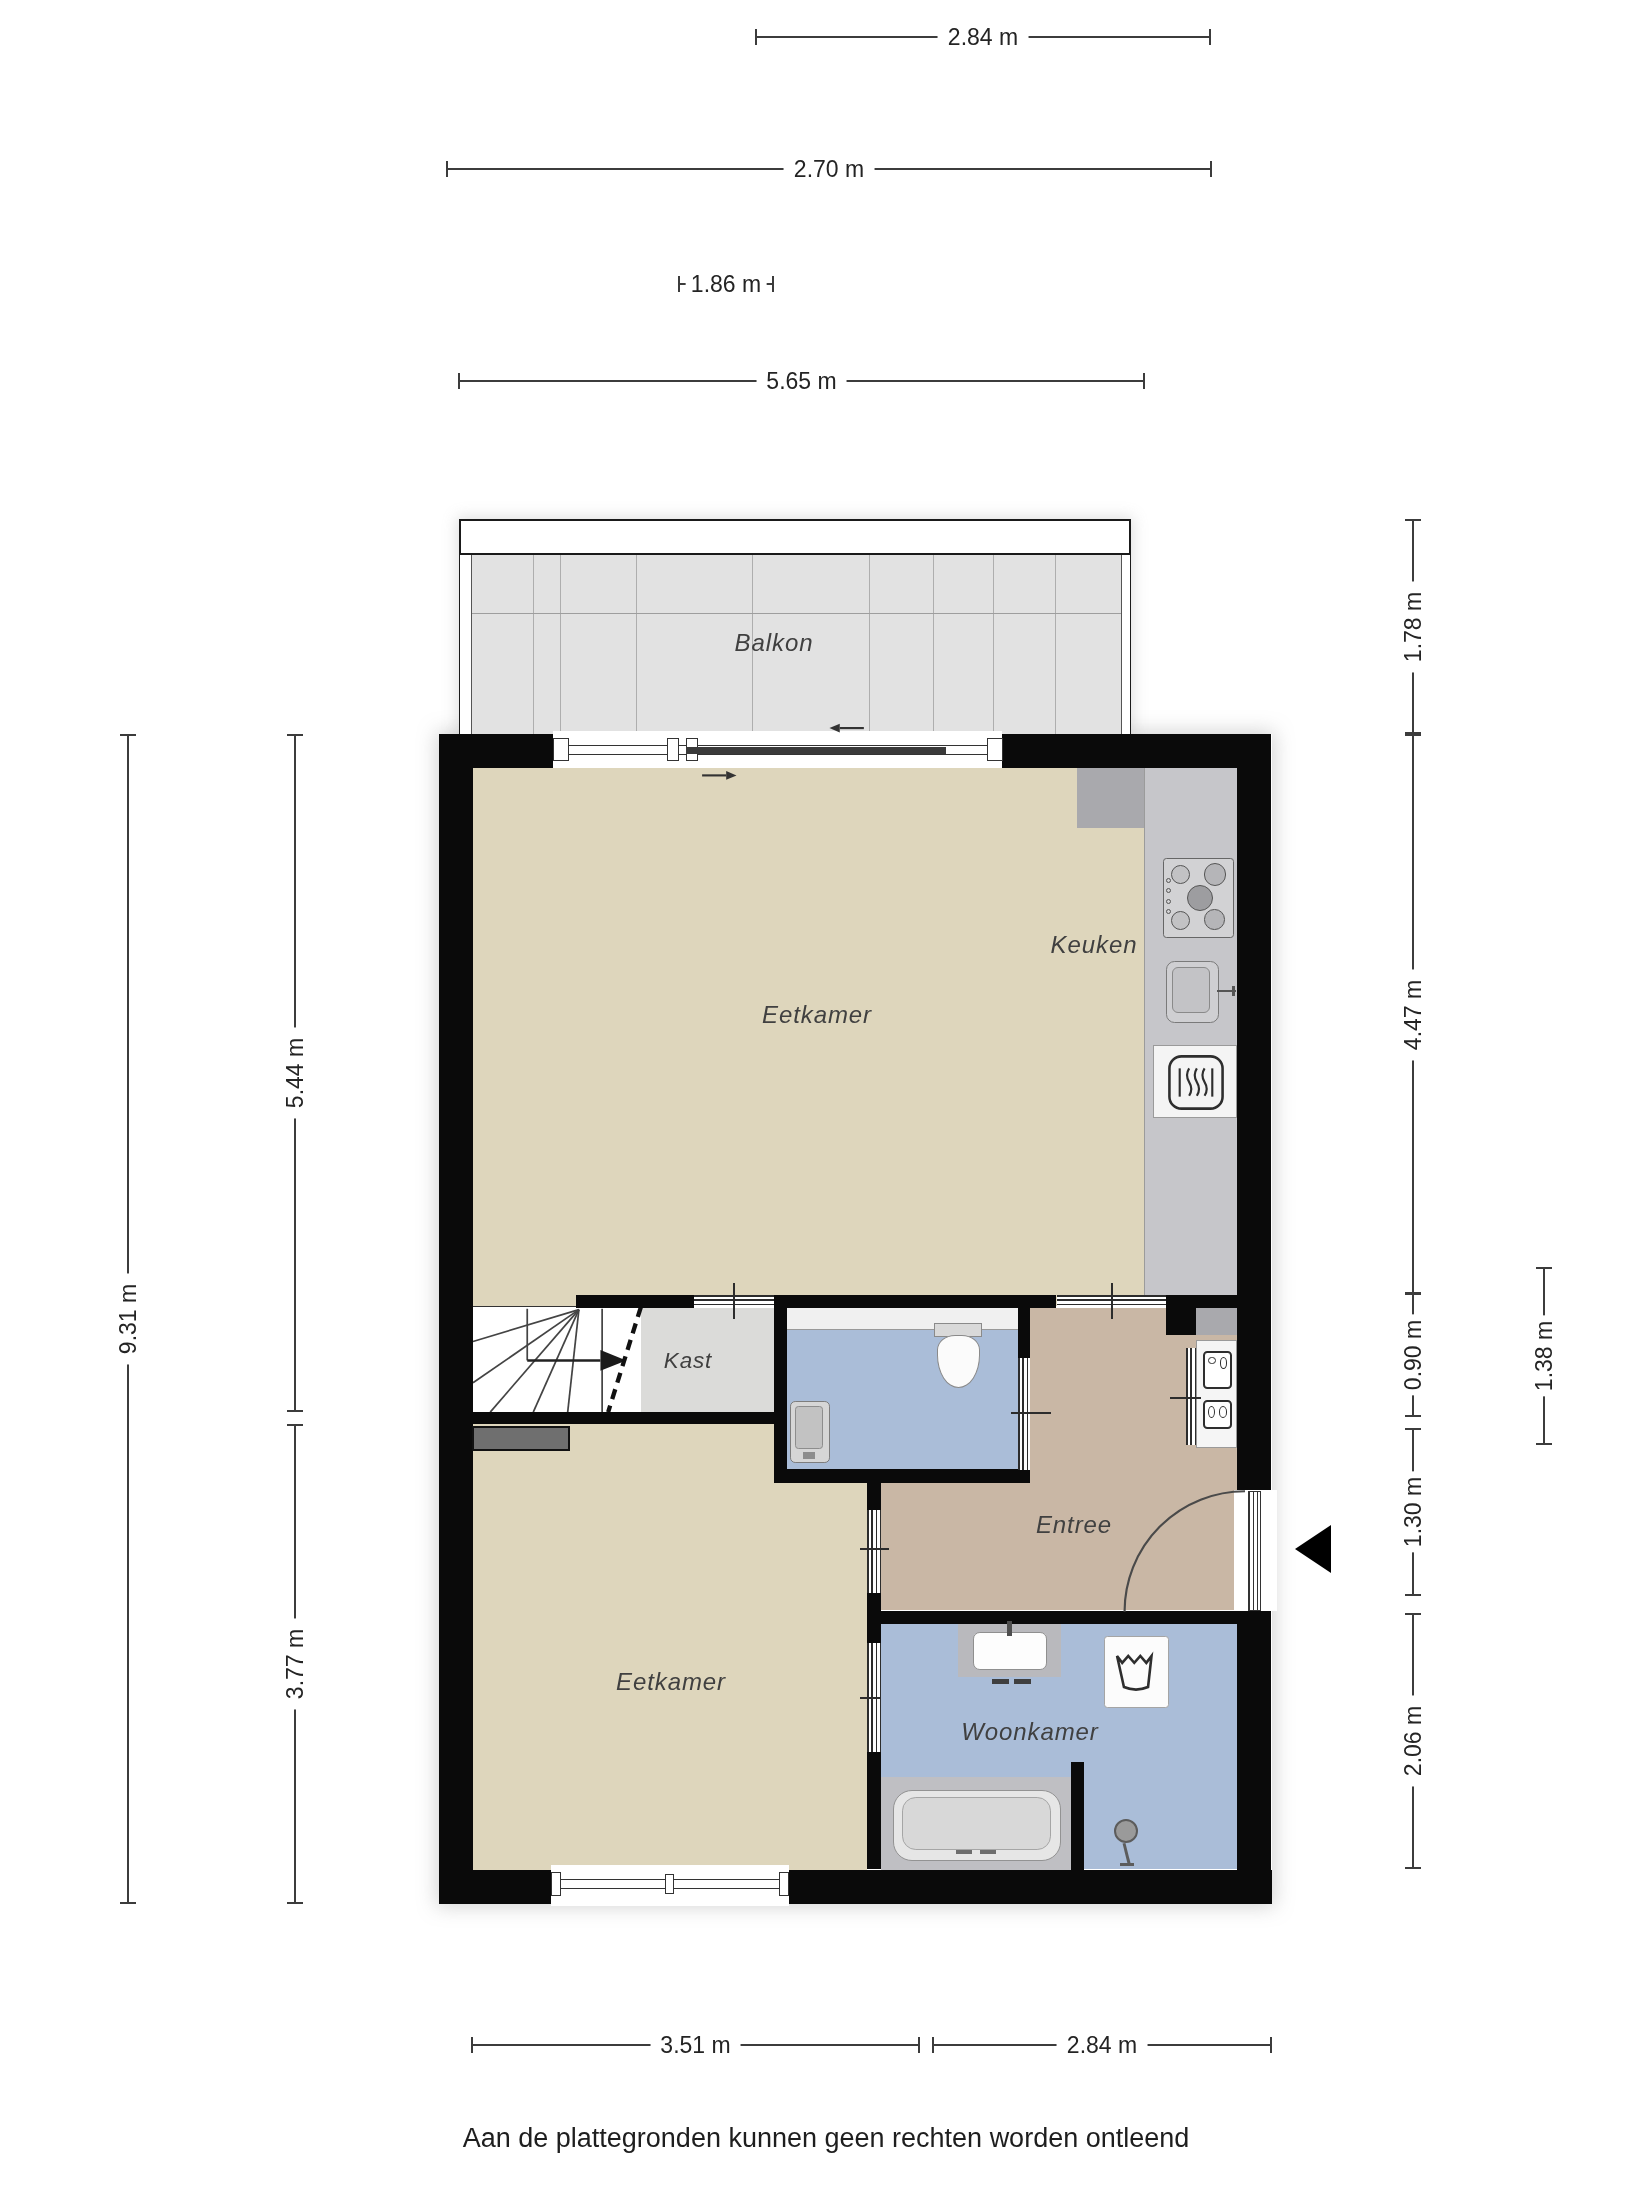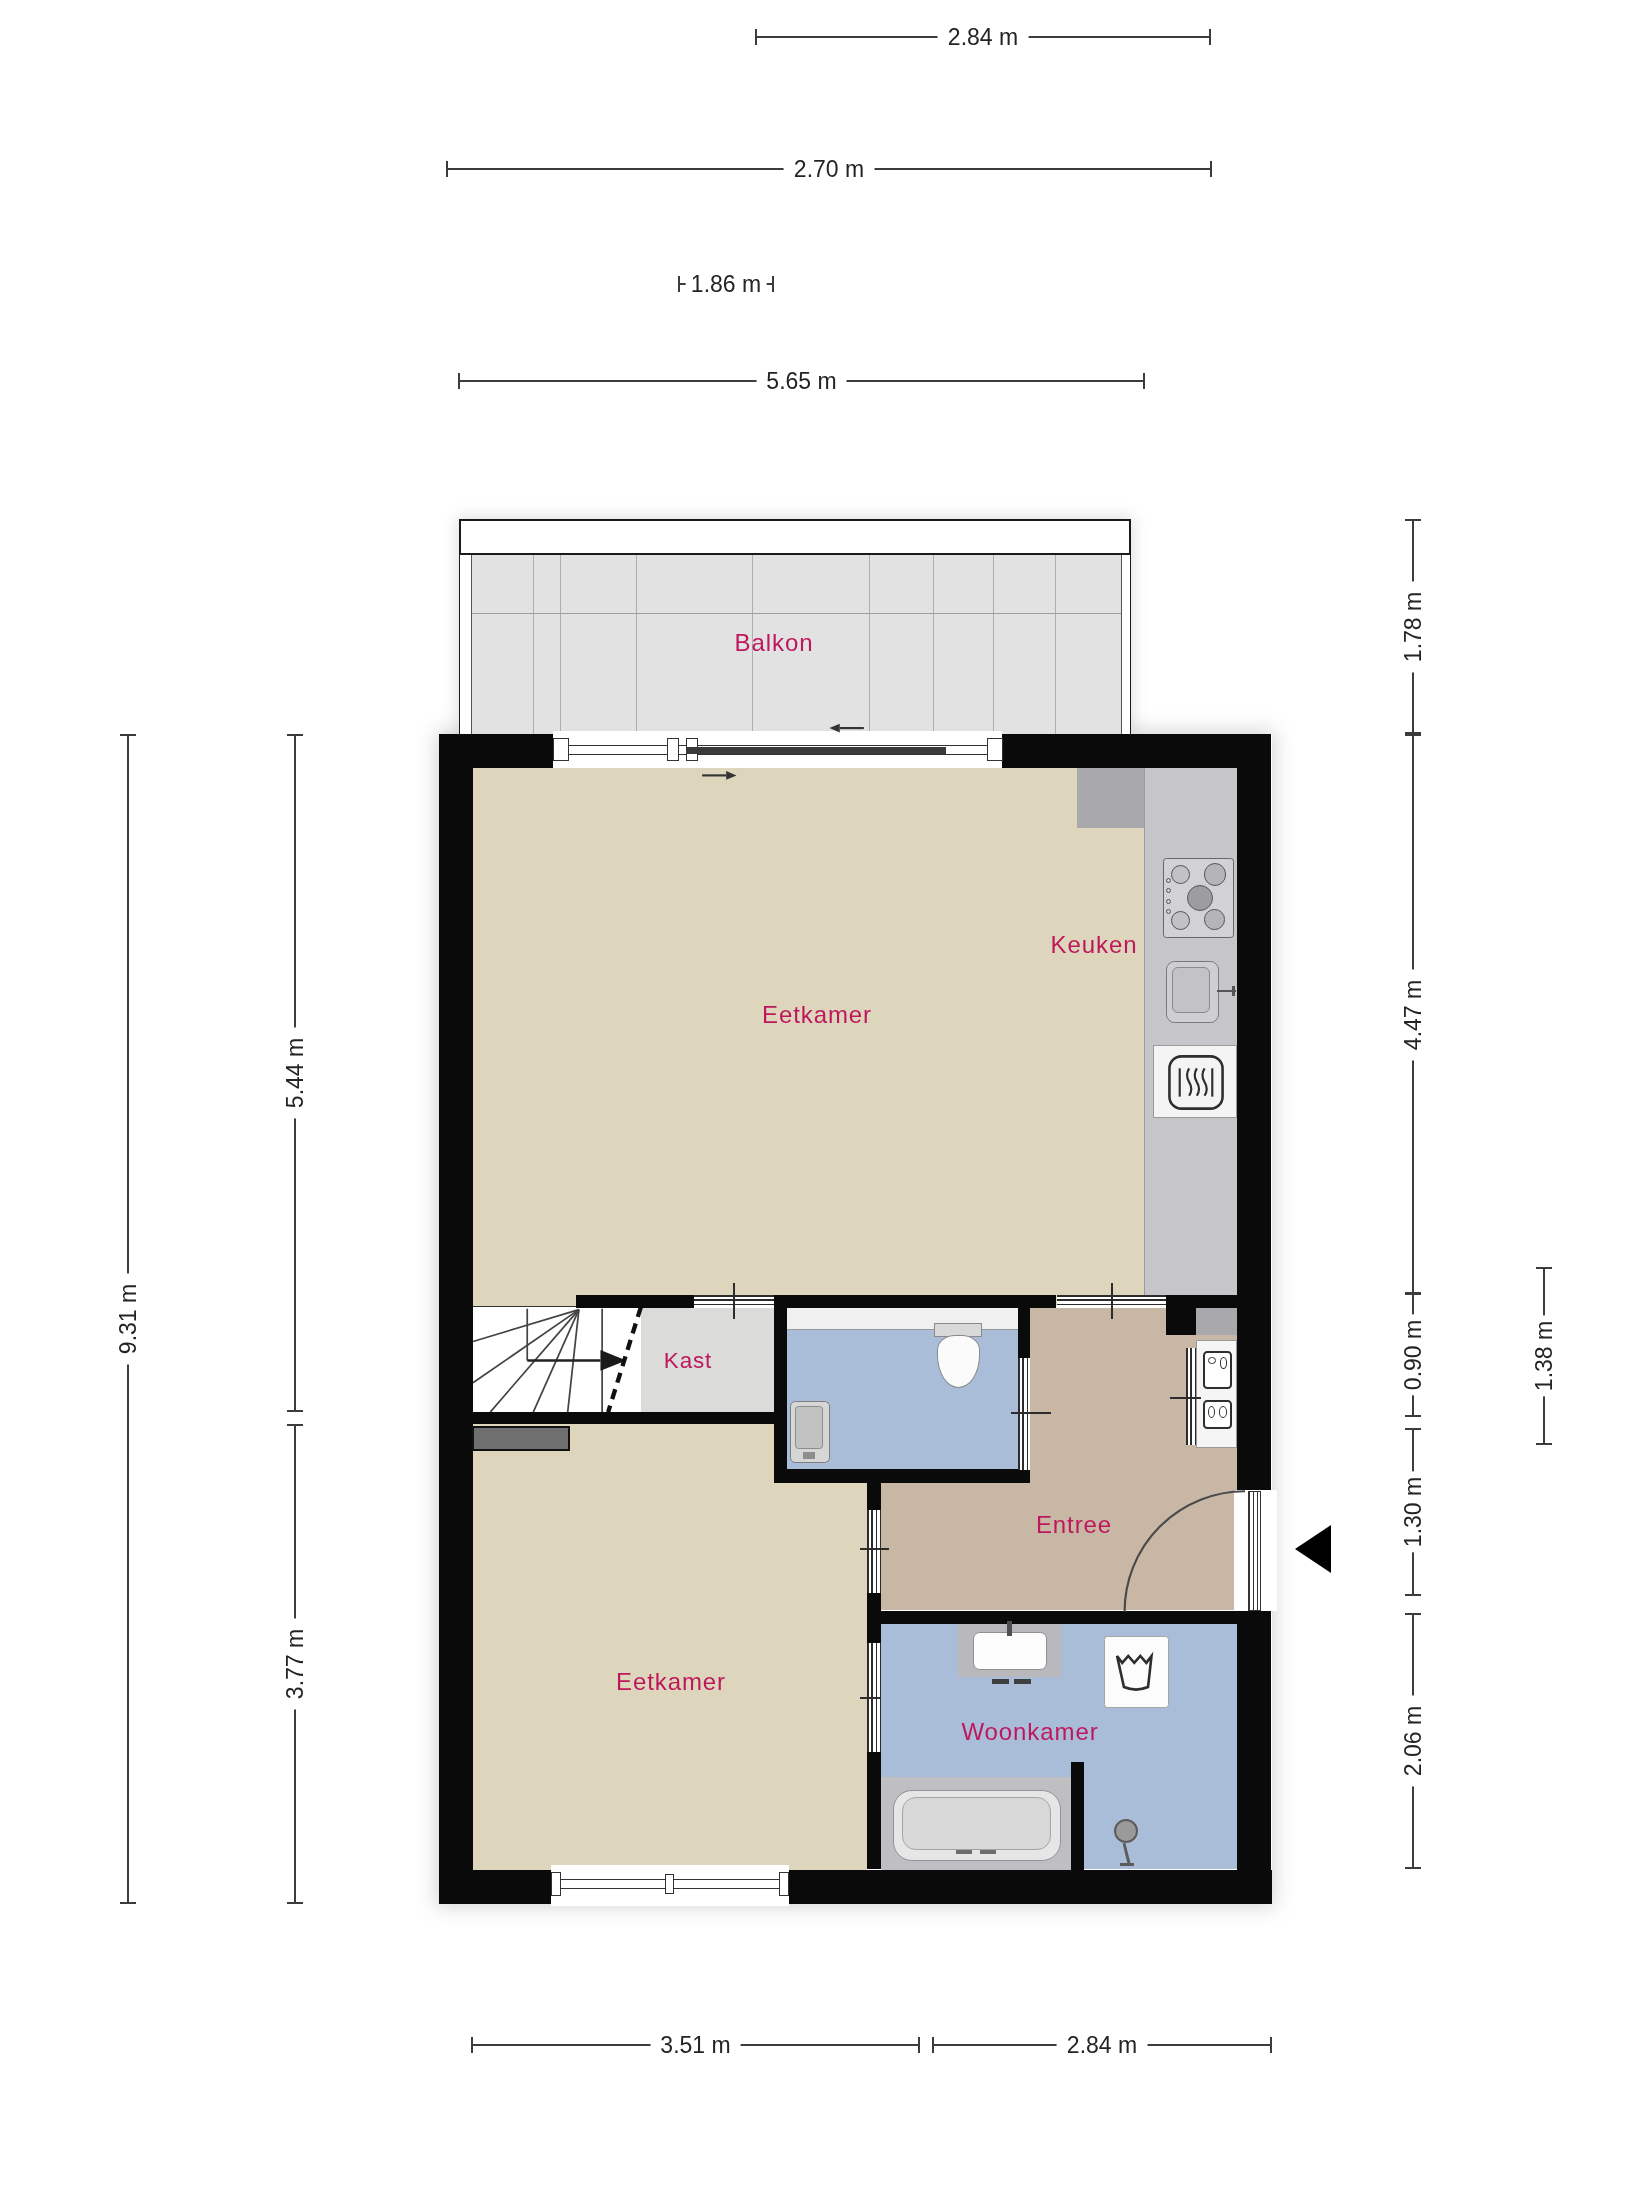--- a/index.html
+++ b/index.html
@@ -1,22 +1,22 @@
 <!DOCTYPE html>
 <html style="font-size:13.8px"><head>
 <meta charset="utf-8">
 <style>
   html,body{margin:0;padding:0;background:#fff;}
   .canvas{position:relative;width:1652px;height:2203px;background:#ffffff;overflow:hidden;
           font-family:"Liberation Sans",sans-serif;}
   .abs{position:absolute;}
   .wall{position:absolute;background:#0a0a0a;}
   .floor{position:absolute;}
-  .room-label{position:absolute;transform:translate(-50%,-50%);font-size:24px;color:#be185d;
-              letter-spacing:0.9px;white-space:nowrap;}
+  .room-label{position:absolute;transform:translate(-50%,-50%);font-size:24px;color:#404040;
+              letter-spacing:0.9px;white-space:nowrap;font-style:italic;}
   .small-label{font-size:22.4px;}
   
   .dimh{position:absolute;height:0;}
   .dimh .line{position:absolute;left:0;right:0;top:-0.9px;height:1.7px;background:#3c3c3c;}
   .dimh .tka{position:absolute;left:0;top:-7.7px;width:1.7px;height:15.5px;background:#3c3c3c;}
   .dimh .tkb{position:absolute;right:0;top:-7.7px;width:1.7px;height:15.5px;background:#3c3c3c;}
   .dimh .lbl{position:absolute;left:50%;top:0;transform:translate(-50%,-50%);background:#fff;
              padding:0 10.3px;font-size:23px;color:#242424;white-space:nowrap;}
   .dimv{position:absolute;width:0;}
   .dimv .line{position:absolute;top:0;bottom:0;left:-0.9px;width:1.7px;background:#3c3c3c;}
@@ -317,15 +317,16 @@
       <div class="tkb"></div>
     <span class="lbl">3.51 m</span>
   </div>
   <div class="dimh" style="left:932px;top:2045px;width:340px;">
     <div class="line"></div>
       <div class="tka"></div>
       <div class="tkb"></div>
     <span class="lbl">2.84 m</span>
   </div>
 
+  <div class="footer-line" style="top:2123px;font-size:27px;">Aan de plattegronden kunnen geen rechten worden ontleend</div>
 
 </div>
 
 
 </body></html>

